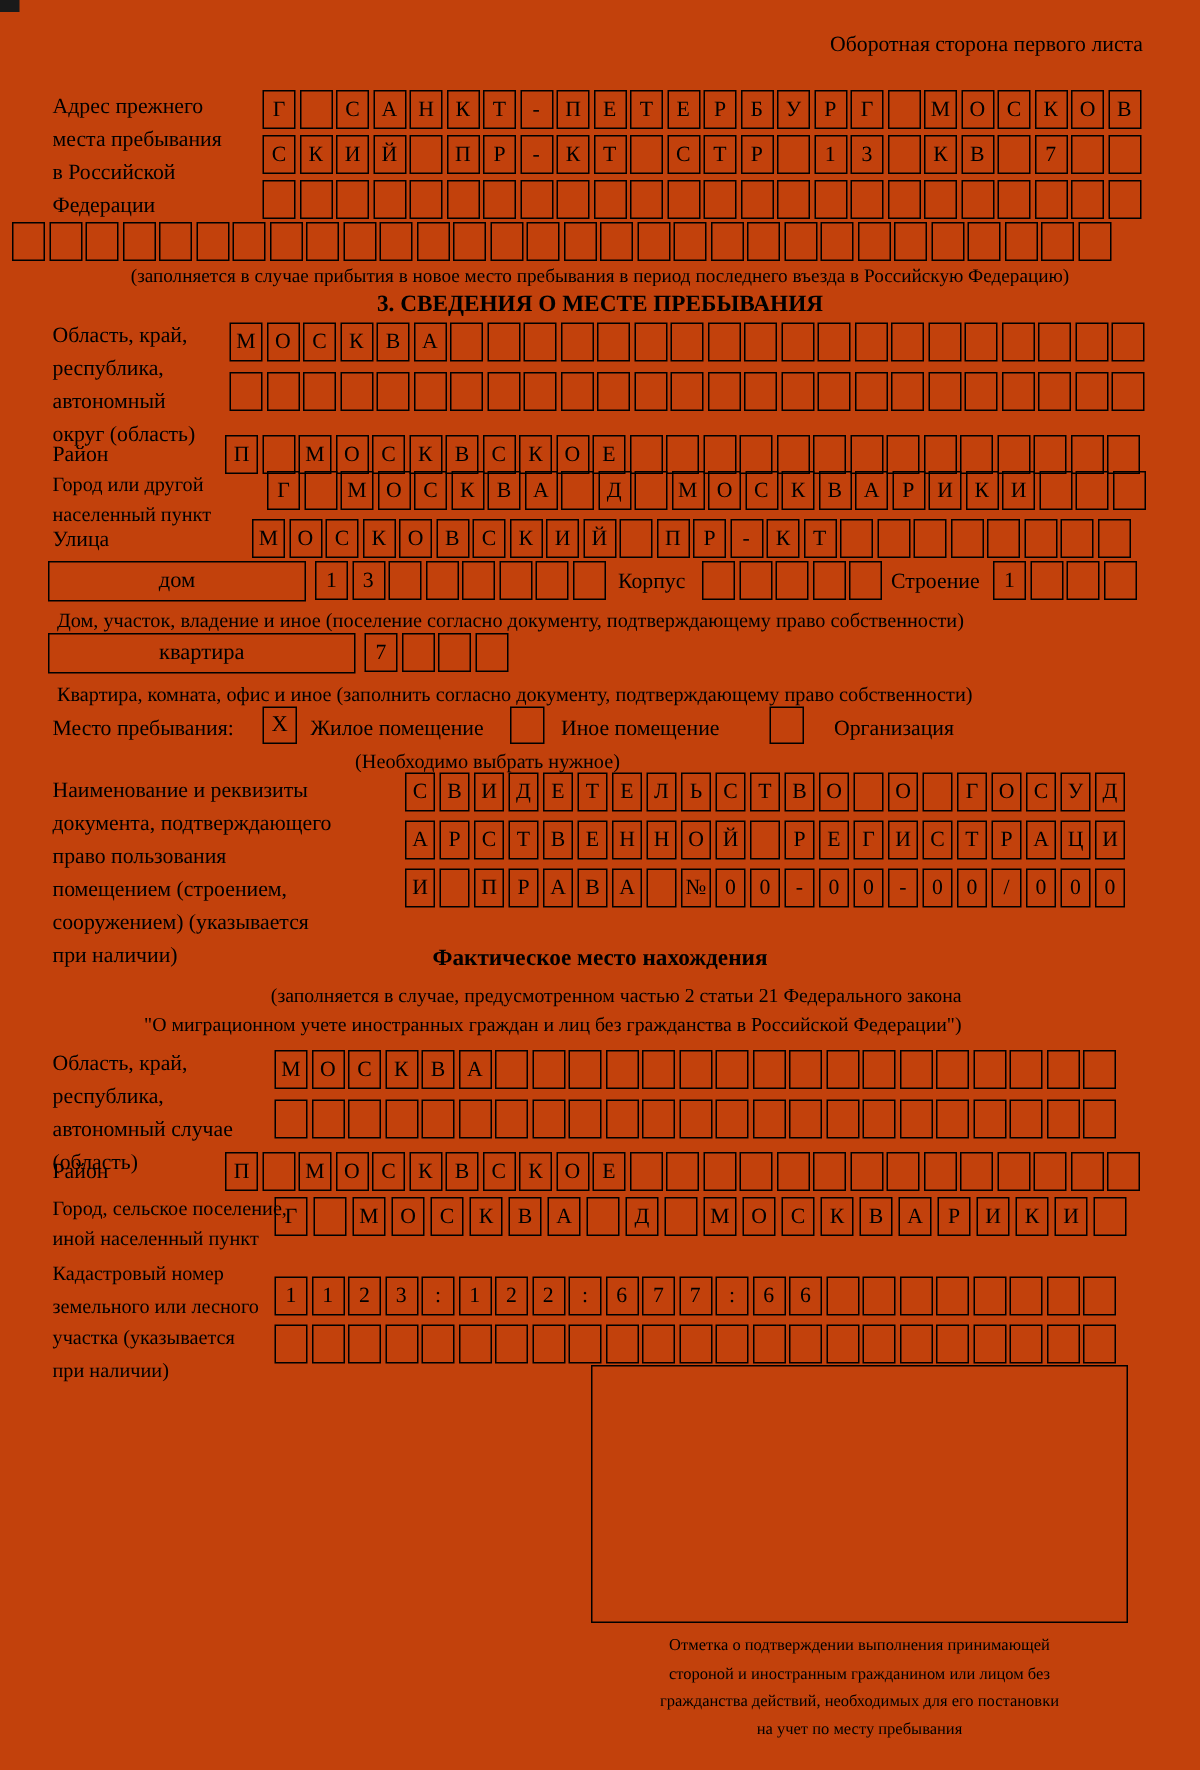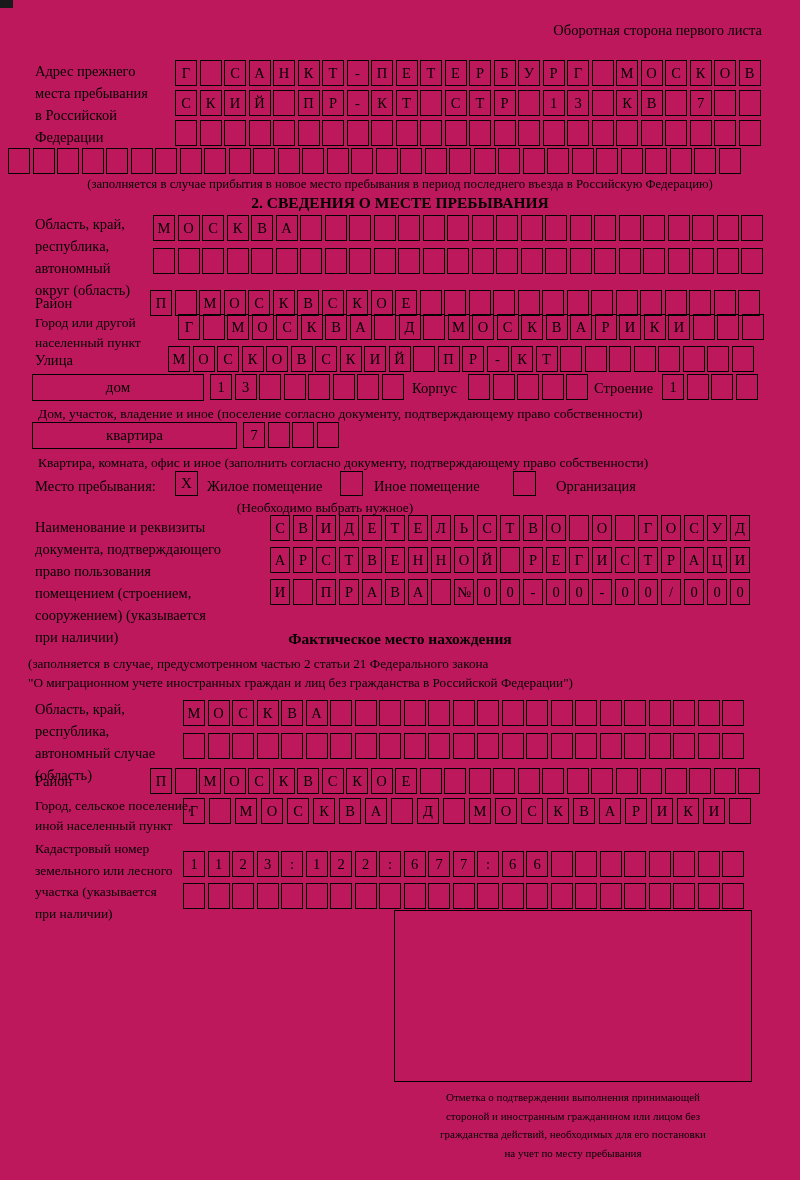--- a/index.html
+++ b/index.html
@@ -1,34 +1,34 @@
 <!DOCTYPE html>
 <html><head>
 <meta charset="utf-8">
 <style>
   html,body{margin:0;padding:0;background:#fff;}
-  .page{position:relative;width:800px;height:1180px;background:#be185d;color:#000;
+  .page{position:relative;width:800px;height:1180px;background:#c2410c;color:#000;
         font-family:"Liberation Serif","DejaVu Serif",serif;overflow:hidden;}
   .page>div{position:absolute;}
   .artifact{background:#1a1a1a;}
   .hdr{font-size:14.5px;}
   .lbl{font-size:14.5px;line-height:22px;white-space:nowrap;}
   .lbl-sm{font-size:13.5px;line-height:20px;white-space:nowrap;}
   .cellrow{display:flex;gap:2.5px;}
   .gap3{gap:3px;}
   .gap4{gap:4px;}
   .cell{flex:0 0 auto;width:22px;height:26px;border:1.6px solid #000;box-sizing:border-box;
         display:flex;align-items:center;justify-content:center;font-size:14.5px;}
   .cells-sm .cell{width:20px;}
   .widebox{border:1.6px solid #000;height:27px;box-sizing:border-box;display:flex;
            align-items:center;justify-content:center;font-size:15px;}
   .checkbox{width:23px;height:25px;border:1.6px solid #000;box-sizing:border-box;
             display:flex;align-items:center;justify-content:center;font-size:15px;}
   .caption{font-size:12.8px;text-align:center;width:800px;left:0;}
-  .caption13{font-size:13.2px;text-align:left;width:641px;left:0;margin-left:28px;}
+  .caption13{font-size:13.2px;text-align:right;width:641px;left:0;}
   .title{font-weight:bold;font-size:15.5px;text-align:center;width:800px;left:0;}
   .stampbox{border:1.6px solid #000;box-sizing:border-box;}
   .stampcap{font-size:11px;line-height:18.5px;text-align:center;}
 </style>
 </head>
 <body>
 
 <div class="page">
 
   <div class="artifact" style="left:0;top:0;width:13px;height:8px;"></div>
@@ -146,21 +146,21 @@
       <span class="cell"></span>
       <span class="cell"></span>
       <span class="cell"></span>
       <span class="cell"></span>
       <span class="cell"></span>
       <span class="cell"></span>
       <span class="cell"></span>
     </div>
   <div class="caption" style="top:177px;">(заполняется в случае прибытия в новое место пребывания в период последнего въезда в Российскую Федерацию)</div>
 
-  <div class="title" style="top:194px;">2. СВЕДЕНИЯ О МЕСТЕ ПРЕБЫВАНИЯ</div>
+  <div class="title" style="top:194px;">3. СВЕДЕНИЯ О МЕСТЕ ПРЕБЫВАНИЯ</div>
 
   <div class="lbl" style="left:35px;top:213px;">
       <div>Область, край,</div>
       <div>республика,</div>
       <div>автономный</div>
       <div>округ (область)</div>
     </div>
   <div class="cellrow" style="left:153px;top:215px;">
       <span class="cell">М</span>
       <span class="cell">О</span>

